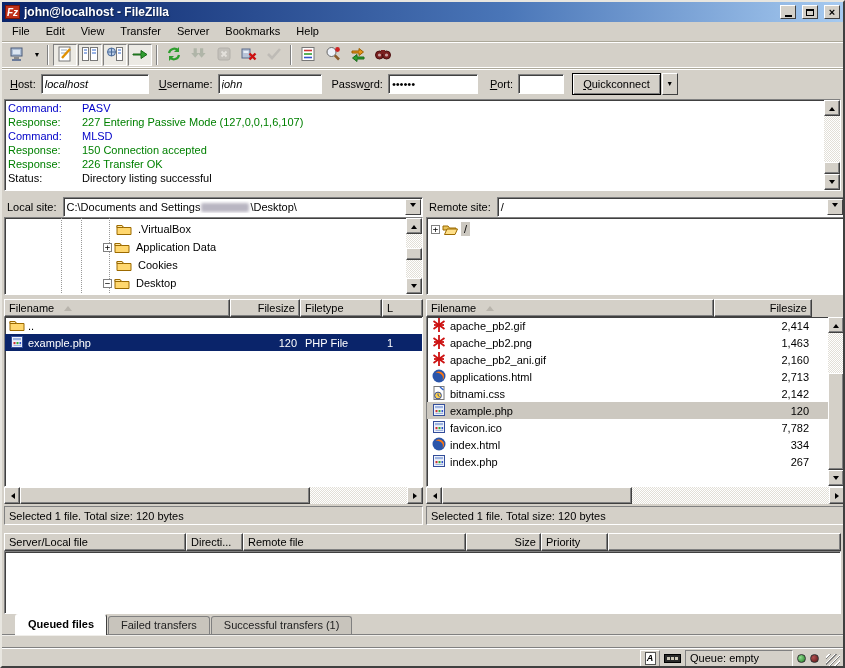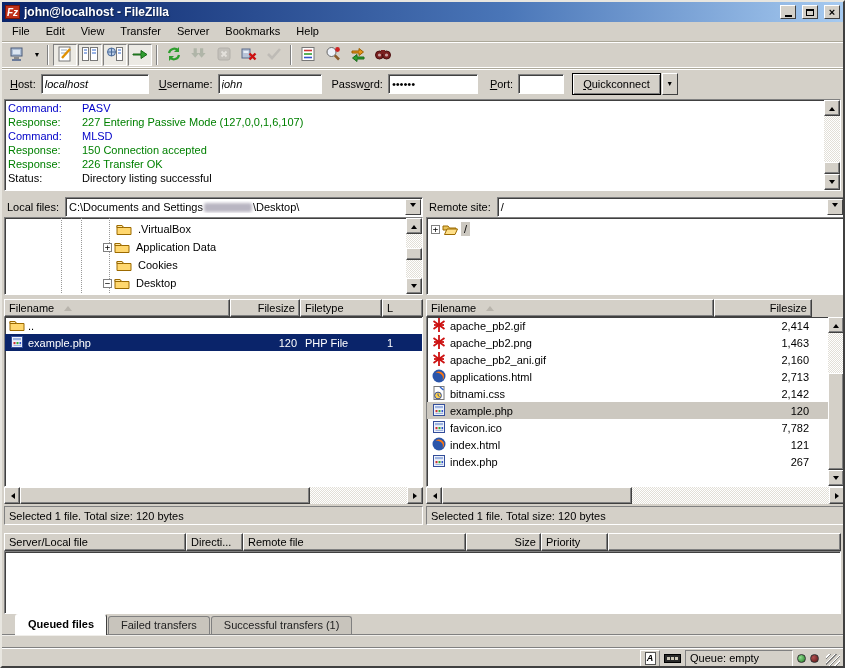--- a/index.html
+++ b/index.html
@@ -354,21 +354,21 @@
         </div>
     </div>
   </div>
 
   <div class="hsplit"></div>
 
   <div class="panes-row">
 
     <div class="pane-col">
       <div class="site-row">
-        <span class="site-label">Local files:</span>
+        <span class="site-label">Local site:</span>
         <div class="combo">
           <span class="combo-text"><span id="local-path-prefix">C:\Documents and Settings</span><span class="redacted"></span><span id="local-path-suffix">\Desktop\</span></span>
           <div class="combo-btn">
               <span class="arr down" style="margin:0"></span>
             </div>
         </div>
       </div>
       <div class="tree-wrap">
         <div class="tree-body" id="local-tree">
           <div class="guide" style="left:56px"></div>
@@ -619,21 +619,21 @@
               <div class="fcell right" style="width: 98px; flex: 0 0 98px;">7,782</div>
             </div>
             <div class="frow">
               <div class="fcell" style="width: 288px; flex: 0 0 288px;">
                 <span><svg width="16" height="16">
                     <circle cx="8" cy="8" r="6.5" fill="#2a55aa"></circle>
                     <path d="M4.5 4.5 q4.5 -2.5 8 1.5 q1.5 3.5 -1 6 q1.5 -4.5 -2.5 -6.5 q-2.5 -1 -4.5 -1 z" fill="#ff7711"></path>
                   </svg></span>
                 <span>index.html</span>
               </div>
-              <div class="fcell right" style="width: 98px; flex: 0 0 98px;">121</div>
+              <div class="fcell right" style="width: 98px; flex: 0 0 98px;">334</div>
             </div>
             <div class="frow">
               <div class="fcell" style="width: 288px; flex: 0 0 288px;">
                 <span><svg width="16" height="16">
                     <rect x="2.5" y="2.5" width="11" height="11" fill="#eef2fb" stroke="#334d99"></rect>
                     <rect x="4" y="4" width="8" height="2.2" fill="#9db3e0"></rect>
                     <rect x="4.5" y="8" width="2" height="2.2" fill="#cc3333"></rect>
                     <rect x="7.5" y="8" width="2" height="2.2" fill="#33aa33"></rect>
                     <rect x="10.5" y="8" width="1.6" height="2.2" fill="#3355cc"></rect>
                     <rect x="4.5" y="11" width="7.6" height="1" fill="#9db3e0"></rect>

